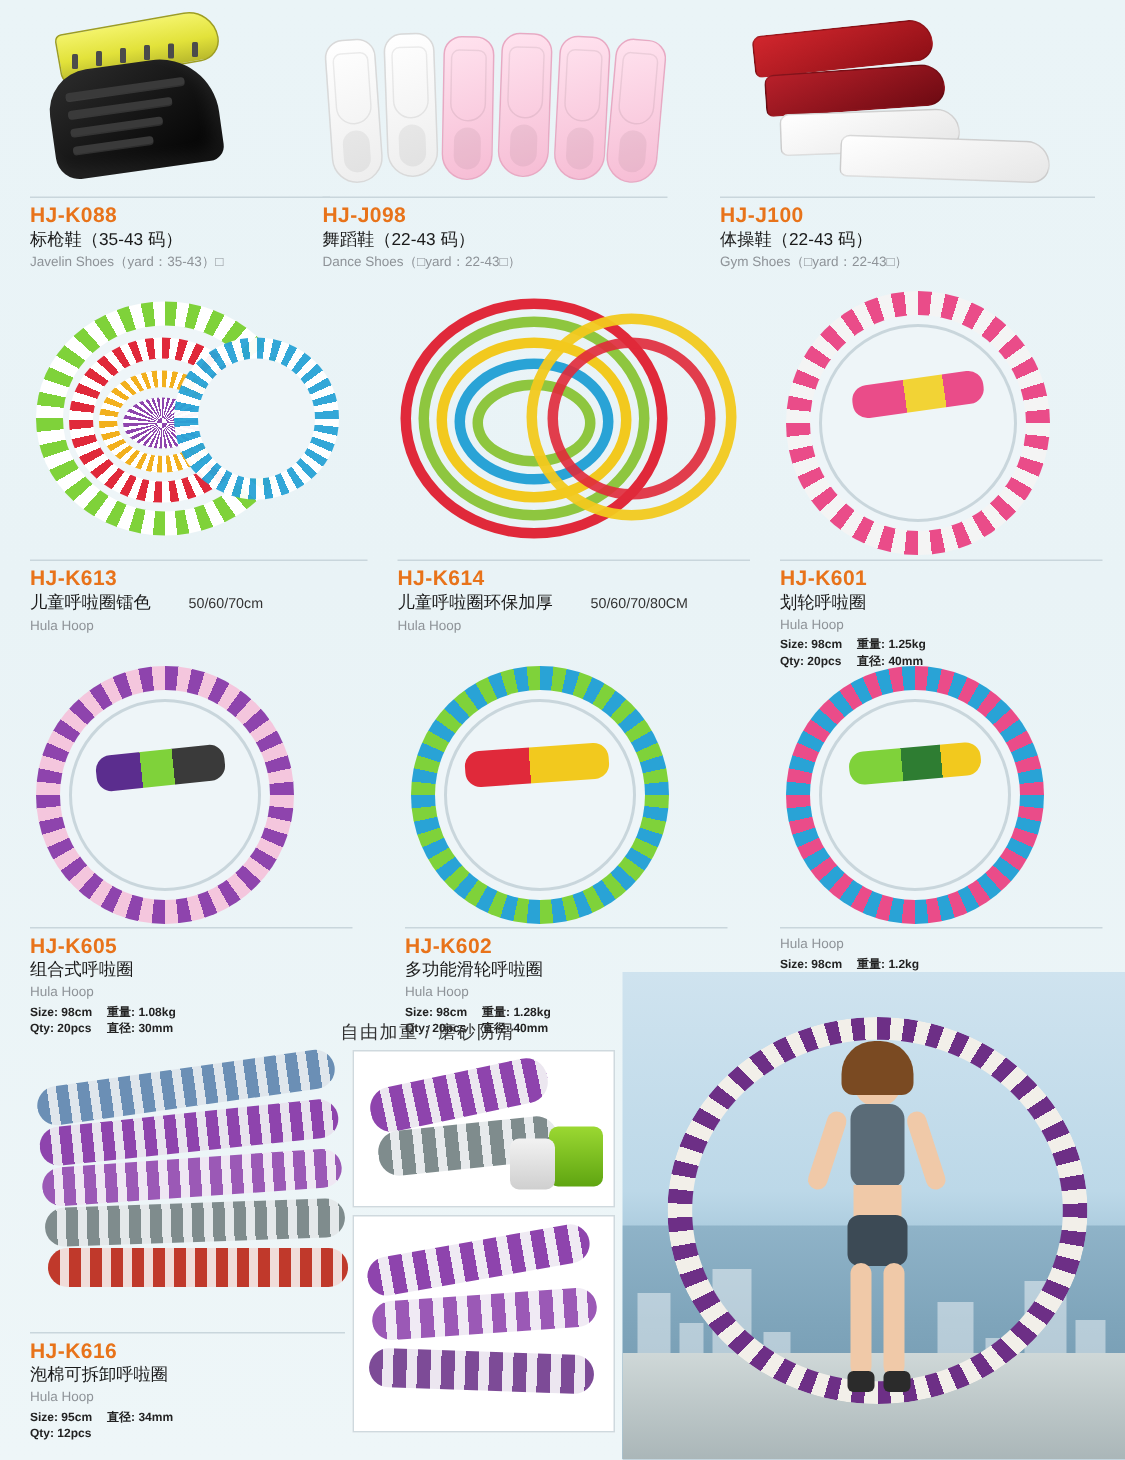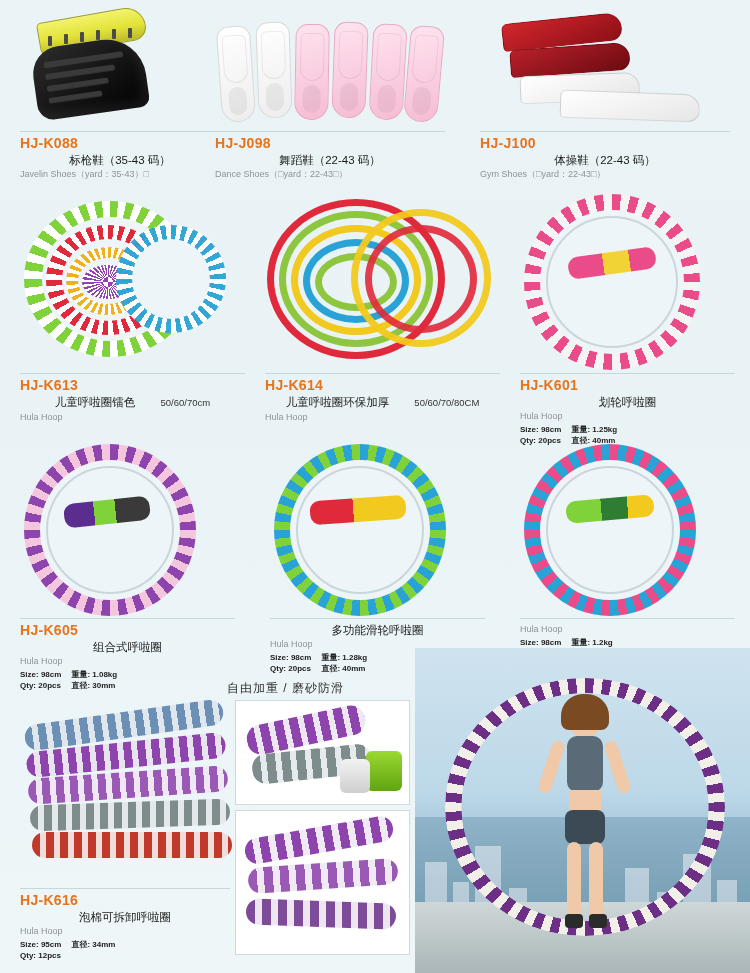--- a/index.html
+++ b/index.html
@@ -16,21 +16,21 @@
     background: linear-gradient(180deg, #eaf4f7 0%, #e9f3f6 40%, #eef6f8 100%);
   }
 
   
   .cell { position: absolute; }
   .art  { position: relative; width: 100%; }
   .code {
     color: #e8731a; font-weight: bold; font-size: 14px;
     letter-spacing: .3px; margin: 0 0 2px 0; line-height: 15px;
   }
-  .cn { color: #1a1a1a; font-size: 11.5px; line-height: 14px; text-align: center; }
+  .cn { color: #1a1a1a; font-size: 11.5px; line-height: 14px; }
   .cn .sz { font-size: 9.5px; color: #333; padding-left: 22px; }
   .en { color: #8e9398; font-size: 9px; line-height: 12px; margin-top: 1px; }
   .rule { border-top: 1px solid #c9d6dc; margin: 3px 0 4px 0; }
 
   
   .specs {
     display: flex; font-size: 8px; color: #222; line-height: 11px;
     margin-top: 2px;
     font-weight: bold;
   }
@@ -284,20 +284,21 @@
   </div>
 
   <div class="cell" style="left:270px; top:440px; width:215px;">
     <div class="art hoopwrap" style="height:175px;">
       <div class="ring seg" style="--a:#29a3d6; --b:#7fd23a; left:4px; top:4px; width:172px; height:172px;"></div>
       <div class="hole" style="left:20px; top:20px; width:140px; height:140px;"></div>
       <div class="ring" style="left:26px; top:26px; width:128px; height:128px; border:2px solid #c9d6dc;"></div>
       <div class="grip" style="left:40px; top:58px; width:96px; height:24px; background:linear-gradient(90deg,#e0293a 0 45%,#f2c91e 45% 100%); transform:rotate(-4deg);"></div>
     </div>
     <div class="rule"></div>
+    <div class="code">HJ-K602</div>
     <div class="cn">多功能滑轮呼啦圈</div>
     <div class="en">Hula Hoop</div>
     <div class="specs">
       <div class="col">
         <div><span>Size:</span> <span>98cm</span></div>
         <div><span>Qty:</span> <span>20pcs</span></div>
       </div>
       <div class="col">
         <div><span>重量:</span> <span>1.28kg</span></div>
         <div><span>直径:</span> <span>40mm</span></div>

